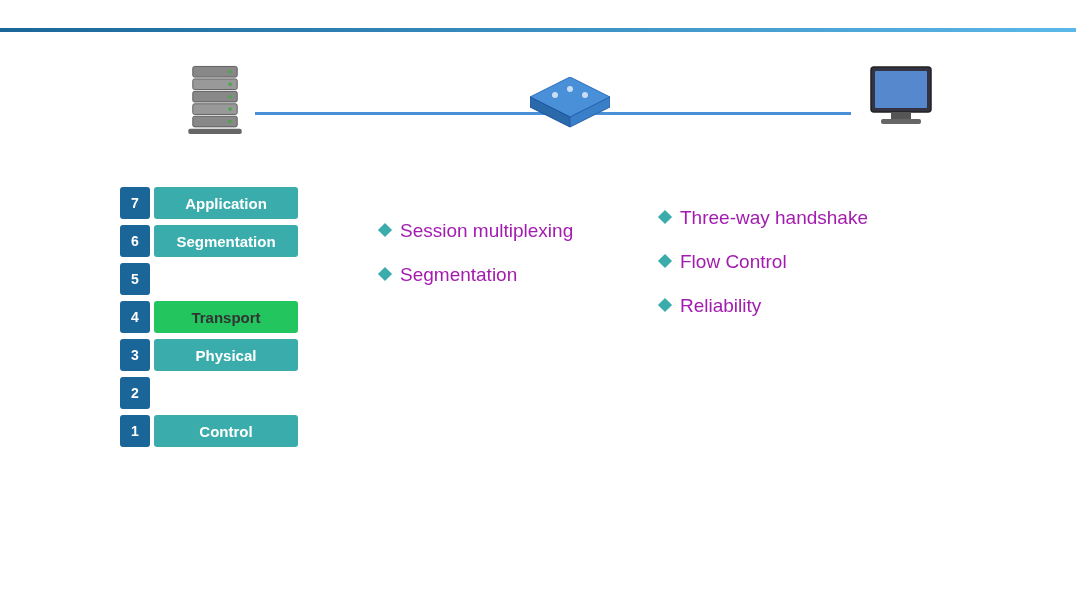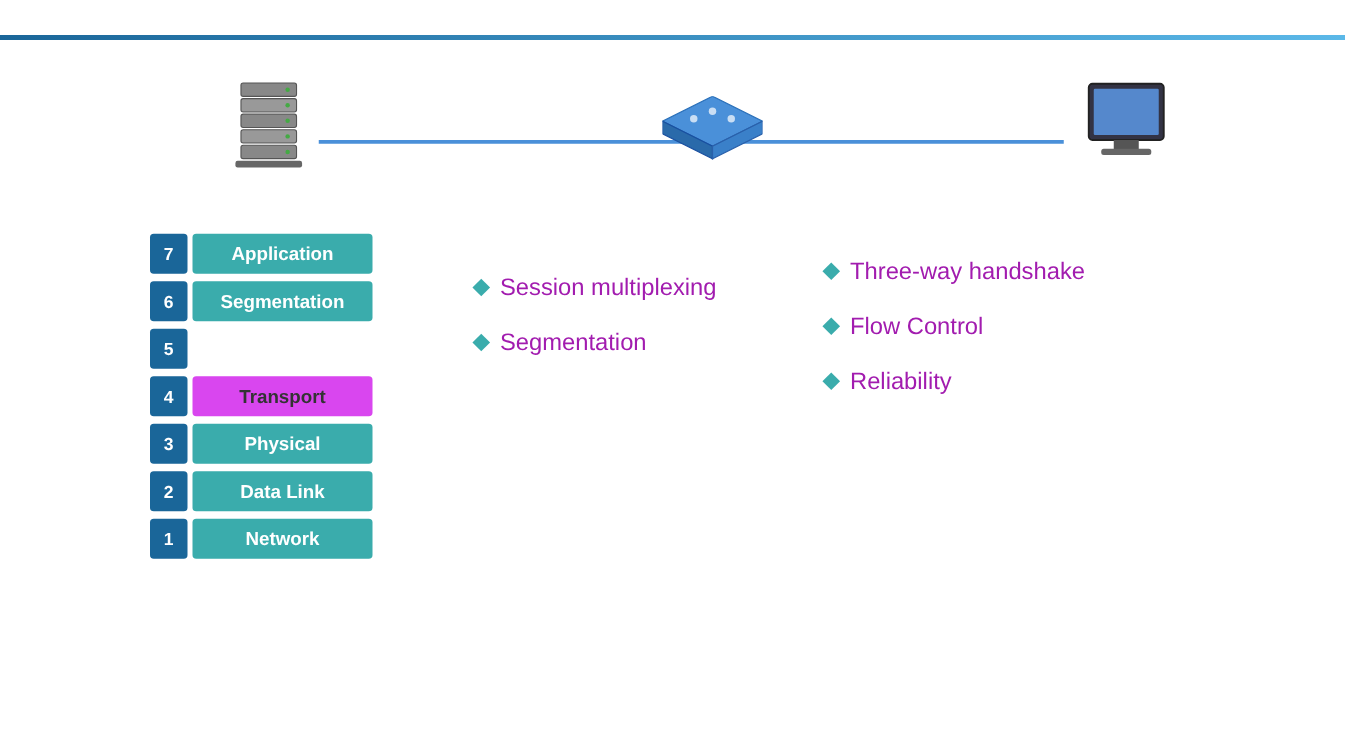--- a/index.html
+++ b/index.html
@@ -150,21 +150,21 @@
       align-items: center;
       justify-content: center;
       font-size: 15px;
       font-weight: bold;
       border-radius: 3px;
       margin-left: 4px;
       color: white;
     }
 
     .layer-teal { background: #3aacac; }
-    .layer-transport { background: #d946ef; color: #333; }
+    .layer-transport { background: #22c55e; color: #333; }
 
     
     .features-left {
       position: absolute;
       top: 188px;
       left: 380px;
     }
 
     .features-right {
       position: absolute;
@@ -280,25 +280,24 @@
       <div class="osi-layer">
         <div class="layer-number">4</div>
         <div class="layer-name layer-transport">Transport</div>
       </div>
       <div class="osi-layer">
         <div class="layer-number">3</div>
         <div class="layer-name layer-teal">Physical</div>
       </div>
       <div class="osi-layer">
         <div class="layer-number">2</div>
-        <div class="layer-name layer-teal">Data Link</div>
       </div>
       <div class="osi-layer">
         <div class="layer-number">1</div>
-        <div class="layer-name layer-teal">Network</div>
+        <div class="layer-name layer-teal">Control</div>
       </div>
     </div>
 
   <div class="features-left" id="features-left">
   <div class="feature-item">
         <div class="bullet"></div>
         <span class="feature-text">Session multiplexing</span>
       </div>
       <div class="feature-item">
         <div class="bullet"></div>

